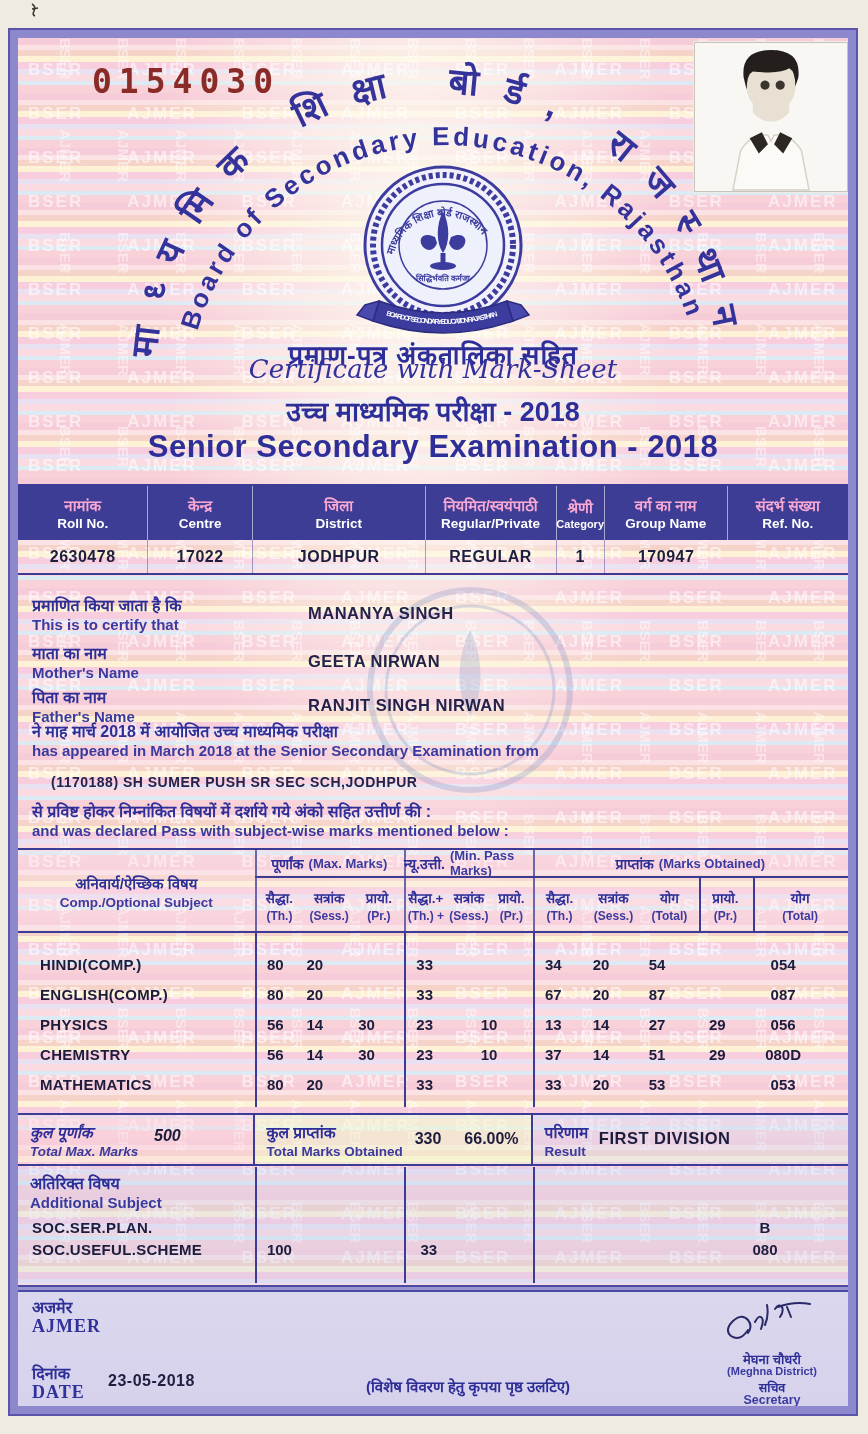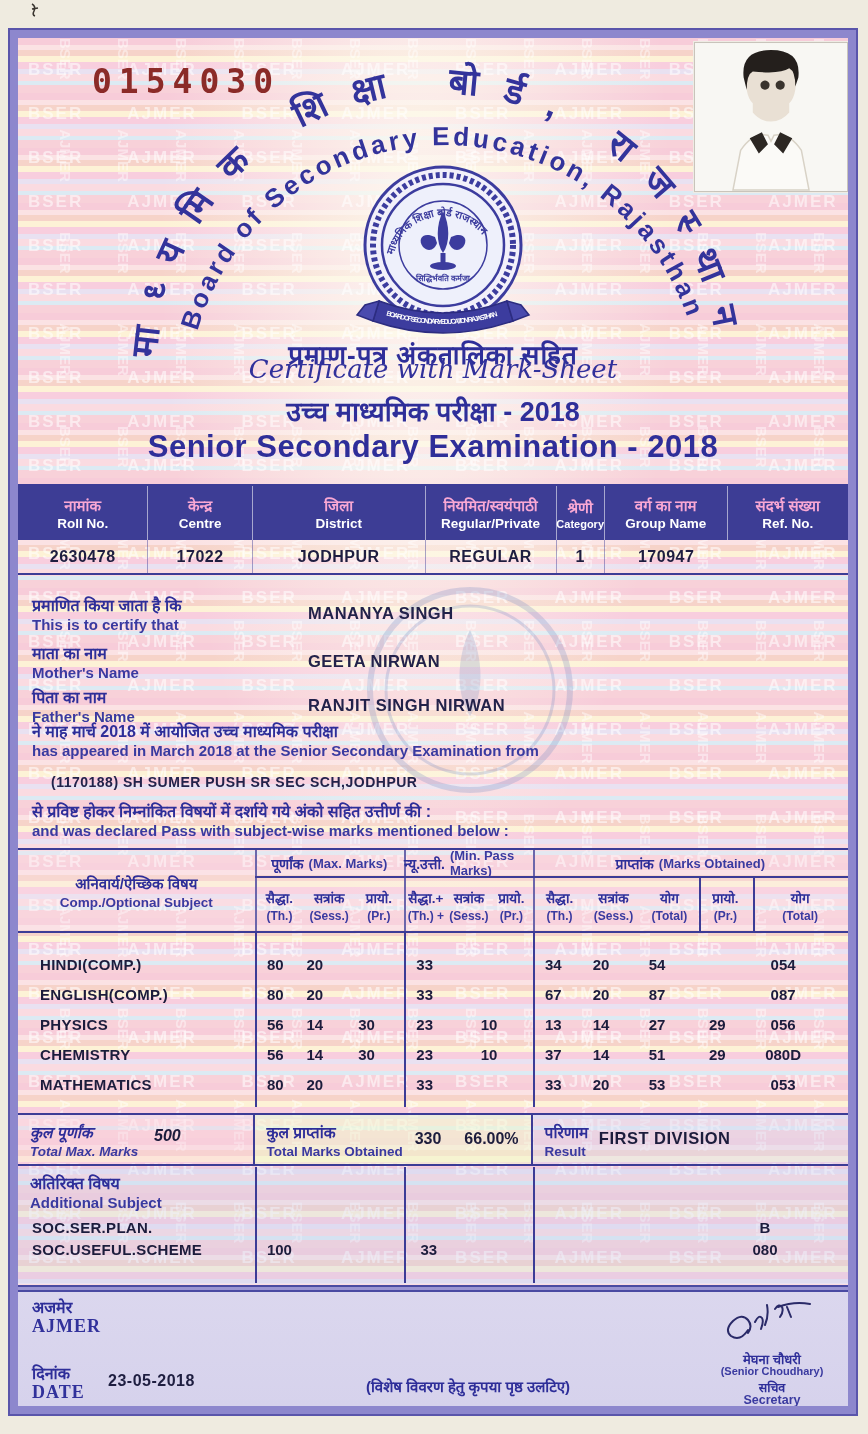--- a/index.html
+++ b/index.html
@@ -483,20 +483,20 @@
         <div class="abs nav serif" style="left:14px; top:90px; font-size:18px; font-weight:bold; letter-spacing:1px;">DATE</div>
         <div class="abs val" style="left:90px; top:80px; font-size:16px; letter-spacing:.5px;">23-05-2018</div>
 
         <div class="abs hi ctr" style="left:260px; top:84px; width:380px; font-size:15px;">(विशेष विवरण हेतु कृपया पृष्ठ उलटिए)</div>
 
         <svg class="abs" style="left:700px; top:8px;" width="100" height="46" viewBox="0 0 100 46">
           <path d="M30 30 q-8 12 -17 6 q-7 -6 2 -15 q9 -8 15 -1 q5 6 0 13 m7 -11 q4 -8 7 -4 q2 3 -1 11 m6 -24 q2 11 -2 20 m10 -16 q4 -6 7 -2 q2 4 -2 10 m7 -10 l4 10" stroke="#2a2a68" fill="none" stroke-width="2" stroke-linecap="round"></path>
           <path d="M60 7 q16 -6 32 -3" stroke="#2a2a68" fill="none" stroke-width="2" stroke-linecap="round"></path>
         </svg>
         <div class="abs hi ctr sig-name" style="left:690px; top:58px; width:128px;">मेघना चौधरी</div>
-        <div class="abs en ctr sig-en" style="left:690px; top:73px; width:128px;">(Senior Choudhary)</div>
+        <div class="abs en ctr sig-en" style="left:690px; top:73px; width:128px;">(Meghna District)</div>
         <div class="abs hi ctr sig-title" style="left:690px; top:87px; width:128px;">सचिव</div>
         <div class="abs en ctr sig-title" style="left:690px; top:101px; width:128px;">Secretary</div>
       </div>
 
     </div>
   </div>
 </div>
 
 </body></html>

